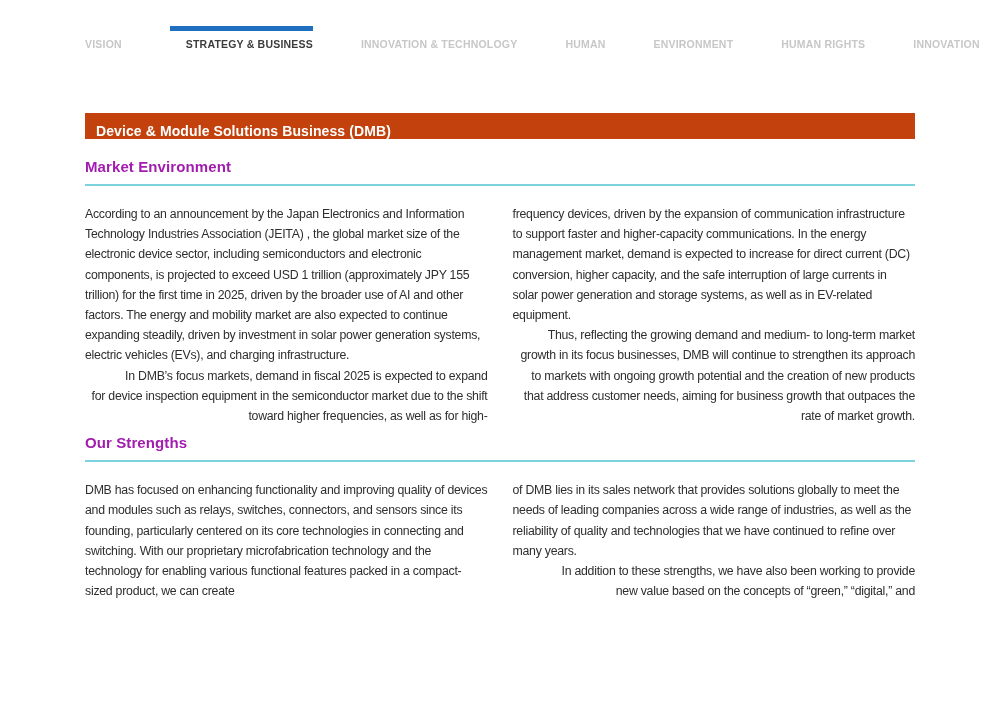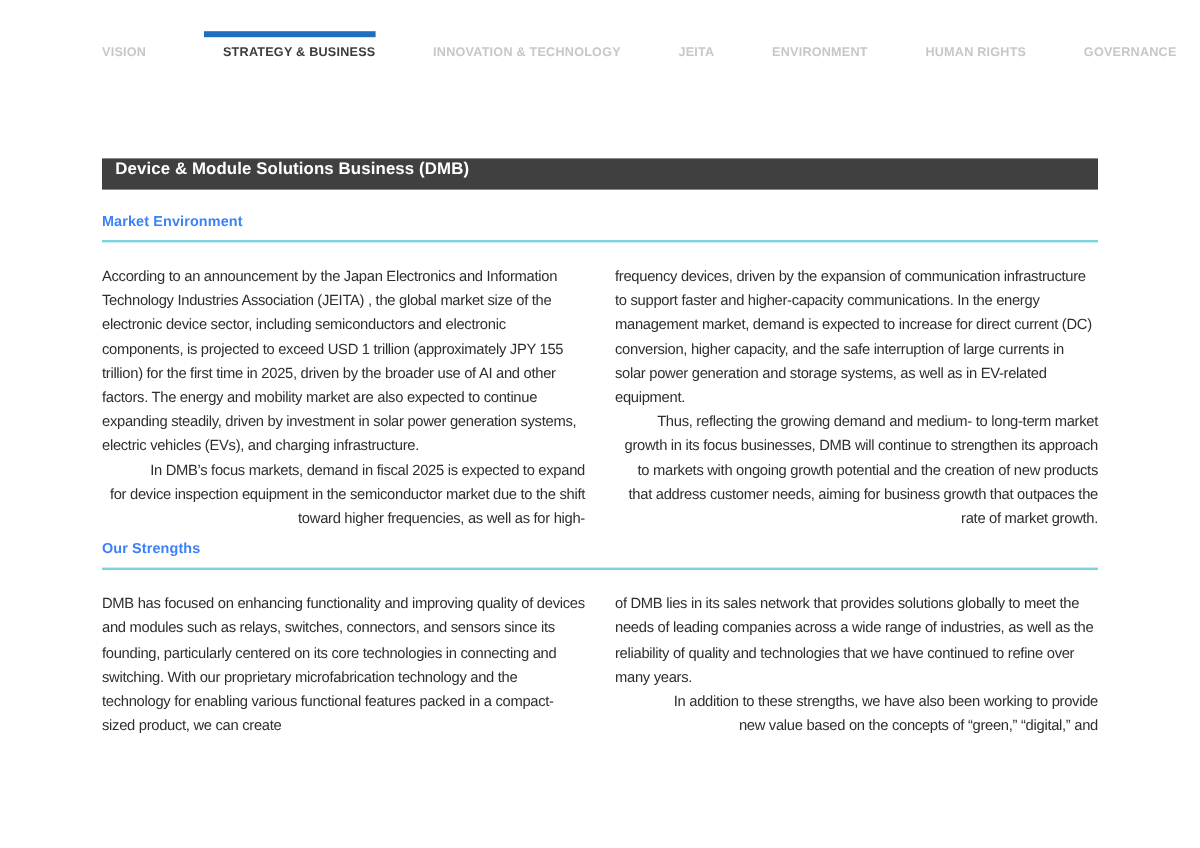--- a/index.html
+++ b/index.html
@@ -35,41 +35,41 @@
   .nav-label {
     font-size: 10.5px;
     font-weight: bold;
     letter-spacing: 0.2px;
     color: #c7c7c7;
     white-space: nowrap;
   }
   .nav-tab.active .nav-label { color: #3c3c3c; margin-left: 16px; }
   
   .banner {
-    margin-top: 82px;
+    margin-top: 63px;
     height: 26px;
-    background: #404040;
+    background: #c2410c;
     display: flex;
-    align-items: flex-start;
+    align-items: flex-end;
     padding-left: 11px;
   }
   .banner-title {
     color: #ffffff;
     font-size: 14px;
     font-weight: bold;
     letter-spacing: 0.1px;
   }
   
   .section-heading {
     margin-top: 19px;
     padding-bottom: 9px;
     border-bottom: 2px solid #7cd3de;
-    font-size: 12px;
+    font-size: 15px;
     font-weight: bold;
-    color: #3b82f6;
+    color: #a21caf;
     letter-spacing: 0.1px;
   }
   .section2 .section-heading { margin-top: 8px; }
   .columns {
     margin-top: 18px;
     display: flex;
     gap: 25px;
   }
   .col {
     flex: 1 1 0;
@@ -96,33 +96,33 @@
     <div class="nav-tab active">
       <div class="nav-indicator"></div>
       <div class="nav-label">STRATEGY &amp; BUSINESS</div>
     </div>
     <div class="nav-tab">
       <div class="nav-indicator"></div>
       <div class="nav-label">INNOVATION &amp; TECHNOLOGY</div>
     </div>
     <div class="nav-tab">
       <div class="nav-indicator"></div>
-      <div class="nav-label">JEITA</div>
+      <div class="nav-label">HUMAN</div>
     </div>
     <div class="nav-tab">
       <div class="nav-indicator"></div>
       <div class="nav-label">ENVIRONMENT</div>
     </div>
     <div class="nav-tab">
       <div class="nav-indicator"></div>
       <div class="nav-label">HUMAN RIGHTS</div>
     </div>
     <div class="nav-tab">
       <div class="nav-indicator"></div>
-      <div class="nav-label">GOVERNANCE</div>
+      <div class="nav-label">INNOVATION</div>
     </div>
   </div>
 
   <div class="banner">
     <span class="banner-title">Device &amp; Module Solutions Business (DMB)</span>
   </div>
 
   <div class="section section1">
     <h2 class="section-heading">Market Environment</h2>
     <div class="columns">

